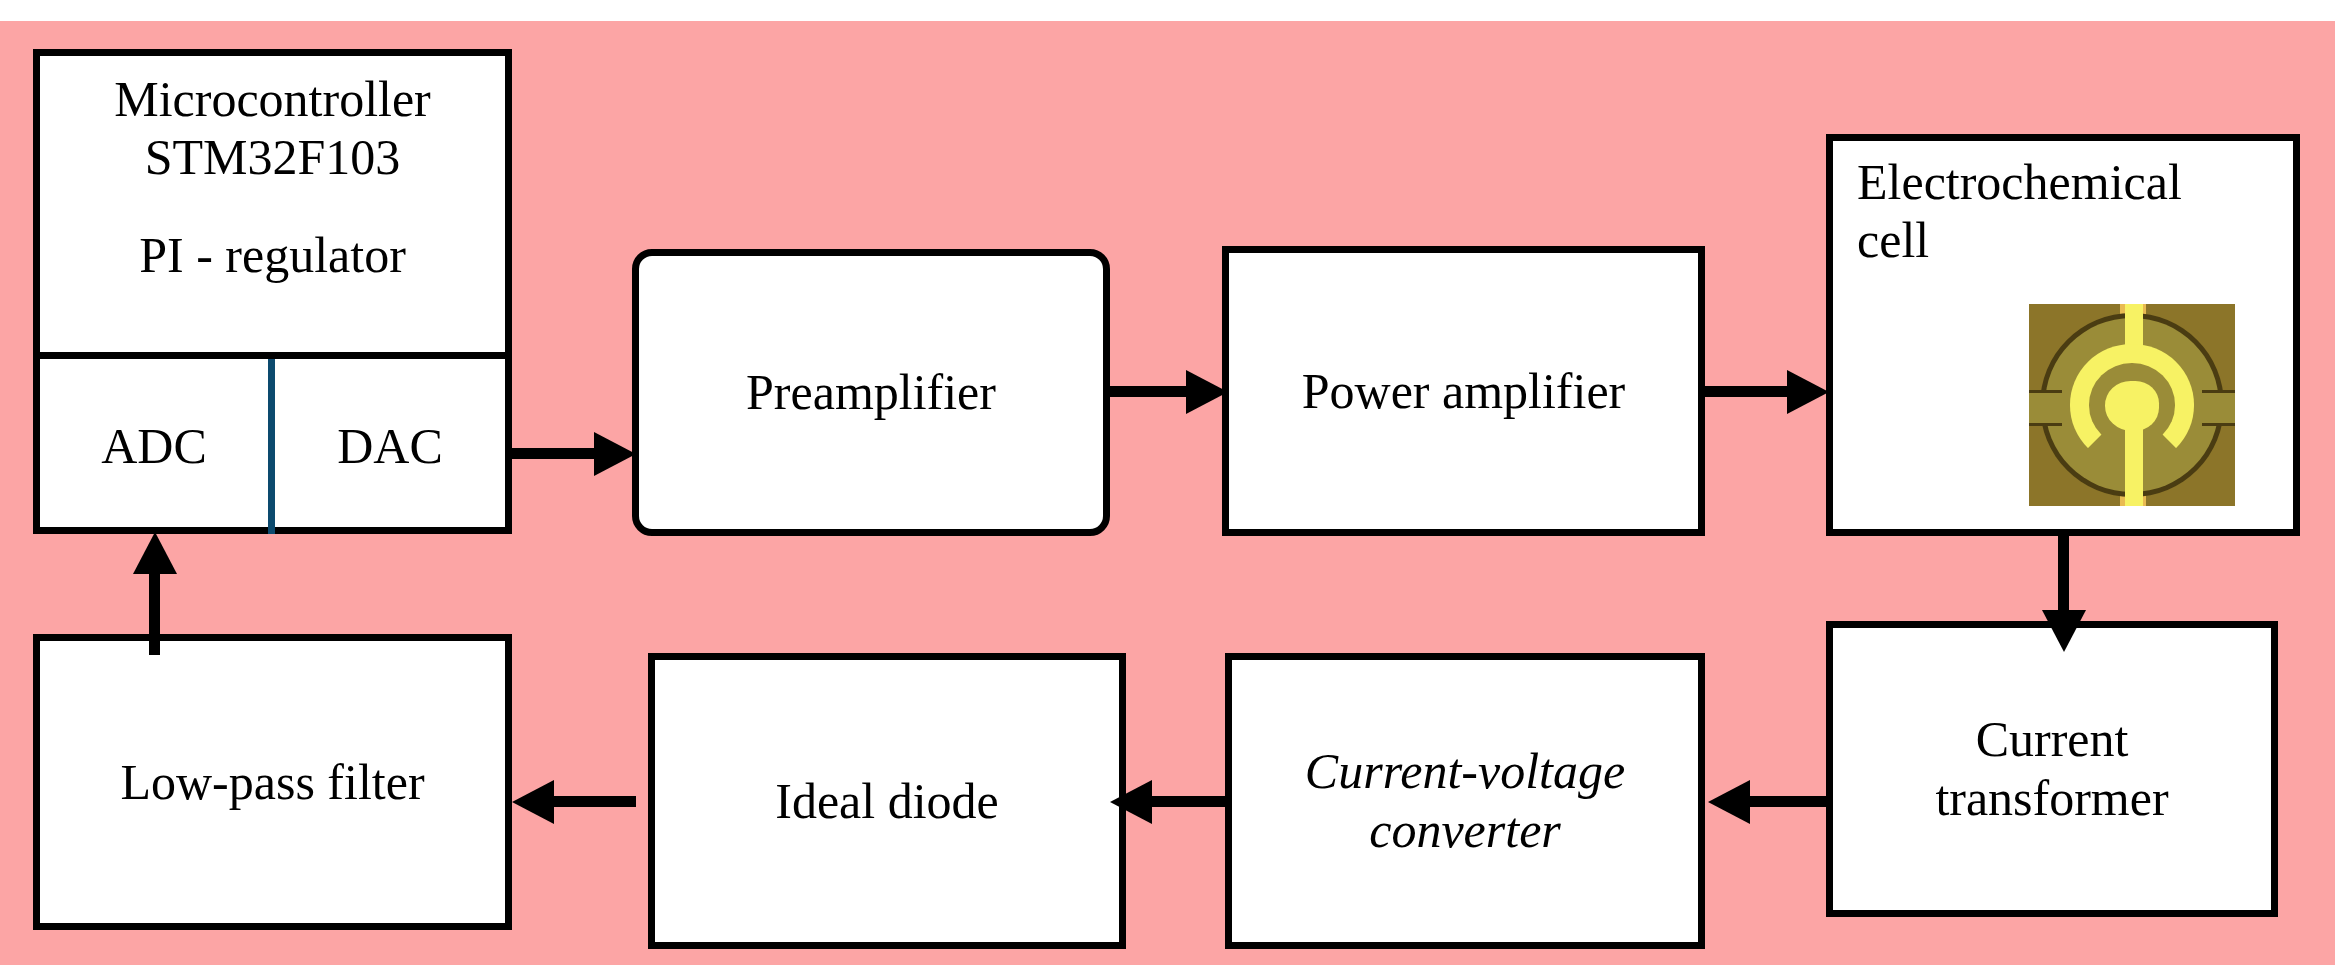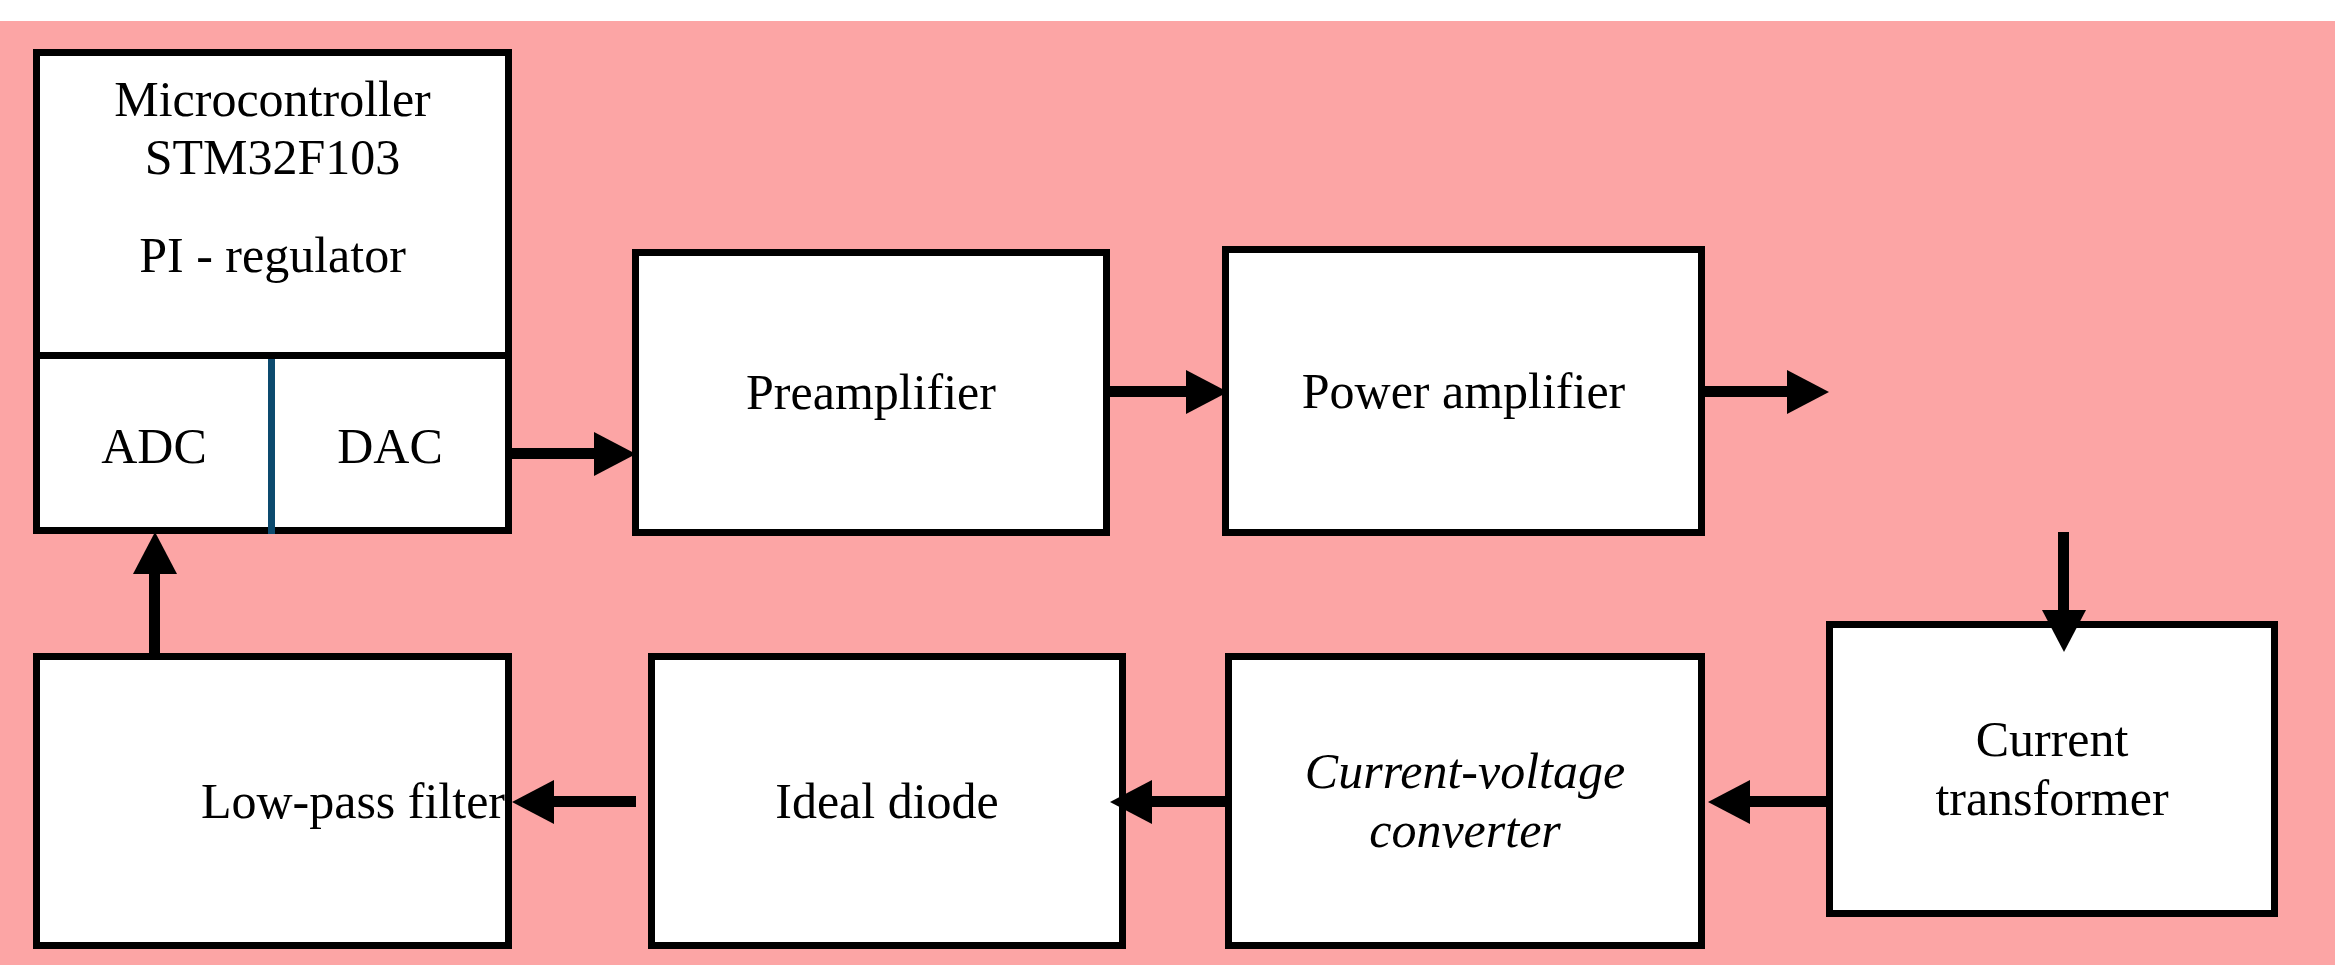--- a/index.html
+++ b/index.html
@@ -85,21 +85,21 @@
     font-size: 50px;
   }
   #mcu-adc {
     width: 235px;
     border-right: 7px solid #0c4a6e;
   }
   #mcu-dac {
     flex: 1;
   }
 
-  #preamplifier-block { left: 632px;  top: 228px; width: 478px; height: 287px; }
+  #preamplifier-block { left: 632px;  top: 228px; width: 478px; height: 287px; border-radius: 20px; }
   #power-amplifier-block { left: 1222px; top: 225px; width: 483px; height: 290px; }
 
   #electrochemical-cell-block {
     left: 1826px;
     top: 113px;
     width: 474px;
     height: 402px;
     display: block;
     padding: 0;
   }
@@ -181,21 +181,21 @@
   }
   #mg-lead-down {
     position: absolute;
     left: 46.5%;
     top: 56%;
     width: 9%;
     height: 44%;
     background: #f7f264;
   }
 
-  #low-pass-filter-block { left: 33px;   top: 632px; width: 479px; height: 296px; justify-content: flex-end; }
+  #low-pass-filter-block { left: 33px;   top: 613px; width: 479px; height: 296px; }
   #ideal-diode-block     { left: 648px;  top: 632px; width: 478px; height: 296px; }
   #cv-converter-block    { left: 1225px; top: 632px; width: 480px; height: 296px; font-style: italic; }
   #current-transformer-block { left: 1826px; top: 600px; width: 452px; height: 296px; }
 
   
   .conn {
     position: absolute;
   }
   .conn-line-h {
     position: absolute;
@@ -251,20 +251,34 @@
   </div>
 
   <div class="block" id="preamplifier-block">
     <span class="block-label">Preamplifier</span>
   </div>
 
   <div class="block" id="power-amplifier-block">
     <span class="block-label">Power amplifier</span>
   </div>
 
+  <div class="block" id="electrochemical-cell-block">
+    <div id="cell-label">Electrochemical
+cell</div>
+    <div id="cell-micrograph">
+      <div id="mg-vstripe"></div>
+      <div id="mg-disc"></div>
+      <div id="mg-tab-left"></div>
+      <div id="mg-tab-right"></div>
+      <div id="mg-lead-up"></div>
+      <div id="mg-ring"></div>
+      <div id="mg-center"></div>
+      <div id="mg-lead-down"></div>
+    </div>
+  </div>
 
   <div class="block" id="current-transformer-block">
     <span class="block-label">Current
 transformer</span>
   </div>
 
   <div class="block" id="cv-converter-block">
     <span class="block-label">Current-voltage
 converter</span>
   </div>

